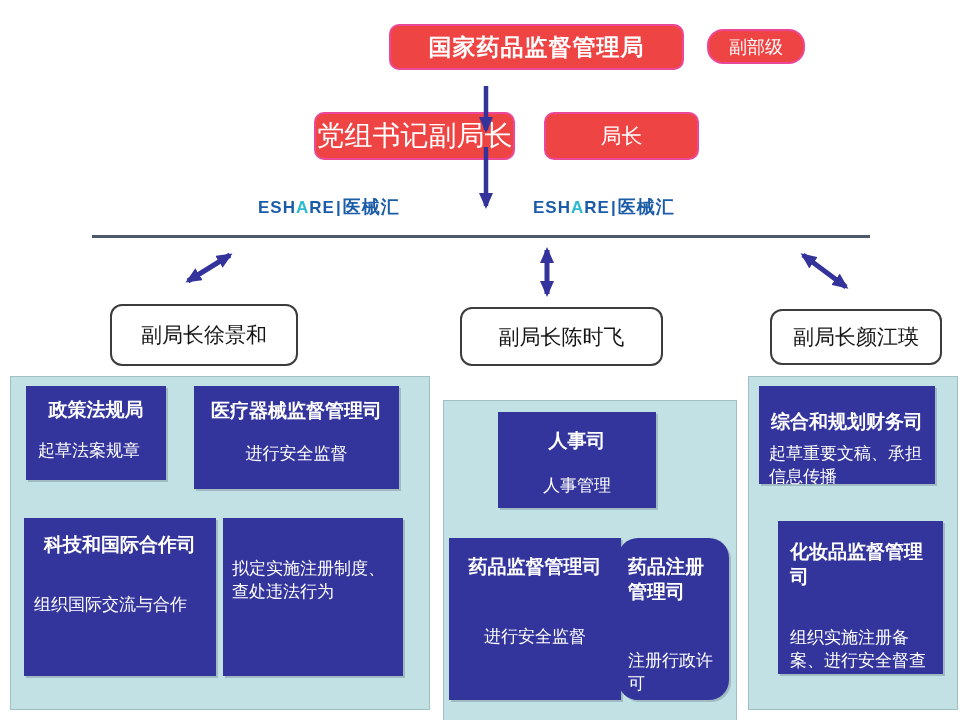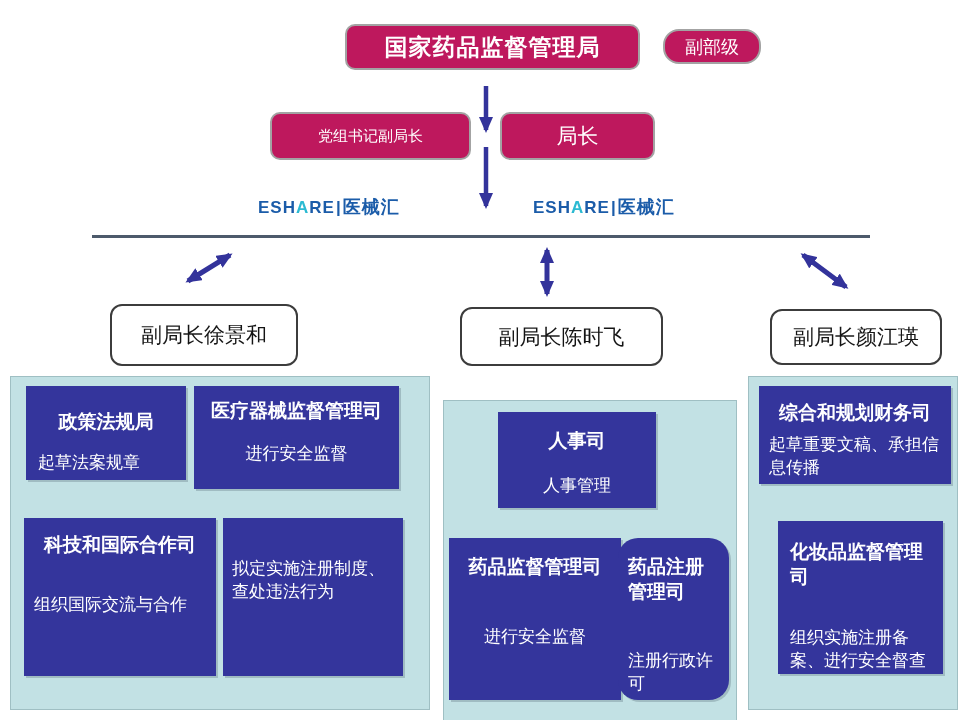--- a/index.html
+++ b/index.html
@@ -2,27 +2,27 @@
 <html><head>
 <meta charset="utf-8">
 <style>
   html,body{margin:0;padding:0;background:#fff;}
   .canvas{
     position:relative;width:960px;height:720px;background:#ffffff;overflow:hidden;
     font-family:"Liberation Sans","DejaVu Sans",sans-serif;
   }
   
   .bluebox{
-    position:absolute;background:#be185d;color:#fff;
+    position:absolute;background:#ef4444;color:#fff;
     display:flex;align-items:center;justify-content:center;text-align:center;
-    border:2px solid #a3a3a3;border-radius:10px;box-sizing:border-box;
+    border:2px solid #ec4899;border-radius:10px;box-sizing:border-box;margin-left:44px;
   }
   .root-box{left:345px;top:24px;width:295px;height:46px;font-size:23px;font-weight:bold;letter-spacing:1px;}
   .rank-box{left:663px;top:29px;width:98px;height:35px;font-size:18px;border-radius:16px;}
-  .l2-left{left:270px;top:112px;width:201px;height:48px;font-size:15px;}
+  .l2-left{left:270px;top:112px;width:201px;height:48px;font-size:28px;}
   .l2-right{left:500px;top:112px;width:155px;height:48px;font-size:21px;}
   
   .logo{position:absolute;top:195px;font-size:17px;font-weight:bold;letter-spacing:1px;white-space:nowrap;}
   .logo-left{left:258px;}
   .logo-right{left:533px;}
   .lg-b{color:#1B5CA9;}
   .lg-c{color:#2BBAD2;}
   .lg-sep{color:#1B5CA9;padding:0 1px;}
   .lg-cn{color:#1B5CA9;font-size:18px;}
   
@@ -45,35 +45,35 @@
   .panel3{left:748px;top:376px;width:210px;height:334px;}
   
   .dept{
     position:absolute;background:#34359C;color:#fff;box-sizing:border-box;
     box-shadow:2px 2px 0 rgba(60,80,90,.25);
   }
   .dept .title{font-weight:bold;font-size:19px;line-height:1.3;}
   .dept .desc{font-size:17px;line-height:1.35;}
   .tc{text-align:center;}
   .tl{text-align:left;}
-  .b1{left:15px;top:9px;width:160px;height:94px;padding:24px 8px;}
+  .b1{left:15px;top:9px;width:140px;height:94px;padding:13px 8px;font-family:Liberation Mono, monospace;}
   .b1 .desc{margin-top:17px;text-align:left;padding-left:4px;}
   .b2{left:183px;top:9px;width:205px;height:103px;padding:13px 16px;}
   .b2 .desc{margin-top:19px;}
   .b3{left:13px;top:141px;width:192px;height:158px;padding:15px 10px;}
   .b3 .desc{margin-top:36px;}
   .b4{left:212px;top:141px;width:180px;height:158px;padding:15px 9px;}
   .b4 .desc{margin-top:25px;}
   .b5{left:54px;top:11px;width:158px;height:96px;padding:17px 8px;}
   .b5 .desc{margin-top:21px;}
   .b6{left:5px;top:137px;width:172px;height:162px;padding:17px 6px;}
   .b6 .desc{margin-top:46px;}
   .b7{left:174px;top:137px;width:111px;height:162px;padding:17px 10px;border-radius:20px;}
   .b7 .desc{margin-top:46px;}
-  .b8{left:10px;top:9px;width:192px;height:98px;padding:15px 10px;}
+  .b8{left:10px;top:9px;width:176px;height:98px;padding:24px 10px;}
   .b8 .desc{margin-top:8px;}
   .b9{left:29px;top:144px;width:165px;height:153px;padding:19px 12px;}
   .b9 .desc{margin-top:38px;}
 </style>
 </head>
 <body>
 
 <div class="canvas">
 
   <div class="bluebox root-box">国家药品监督管理局</div>

